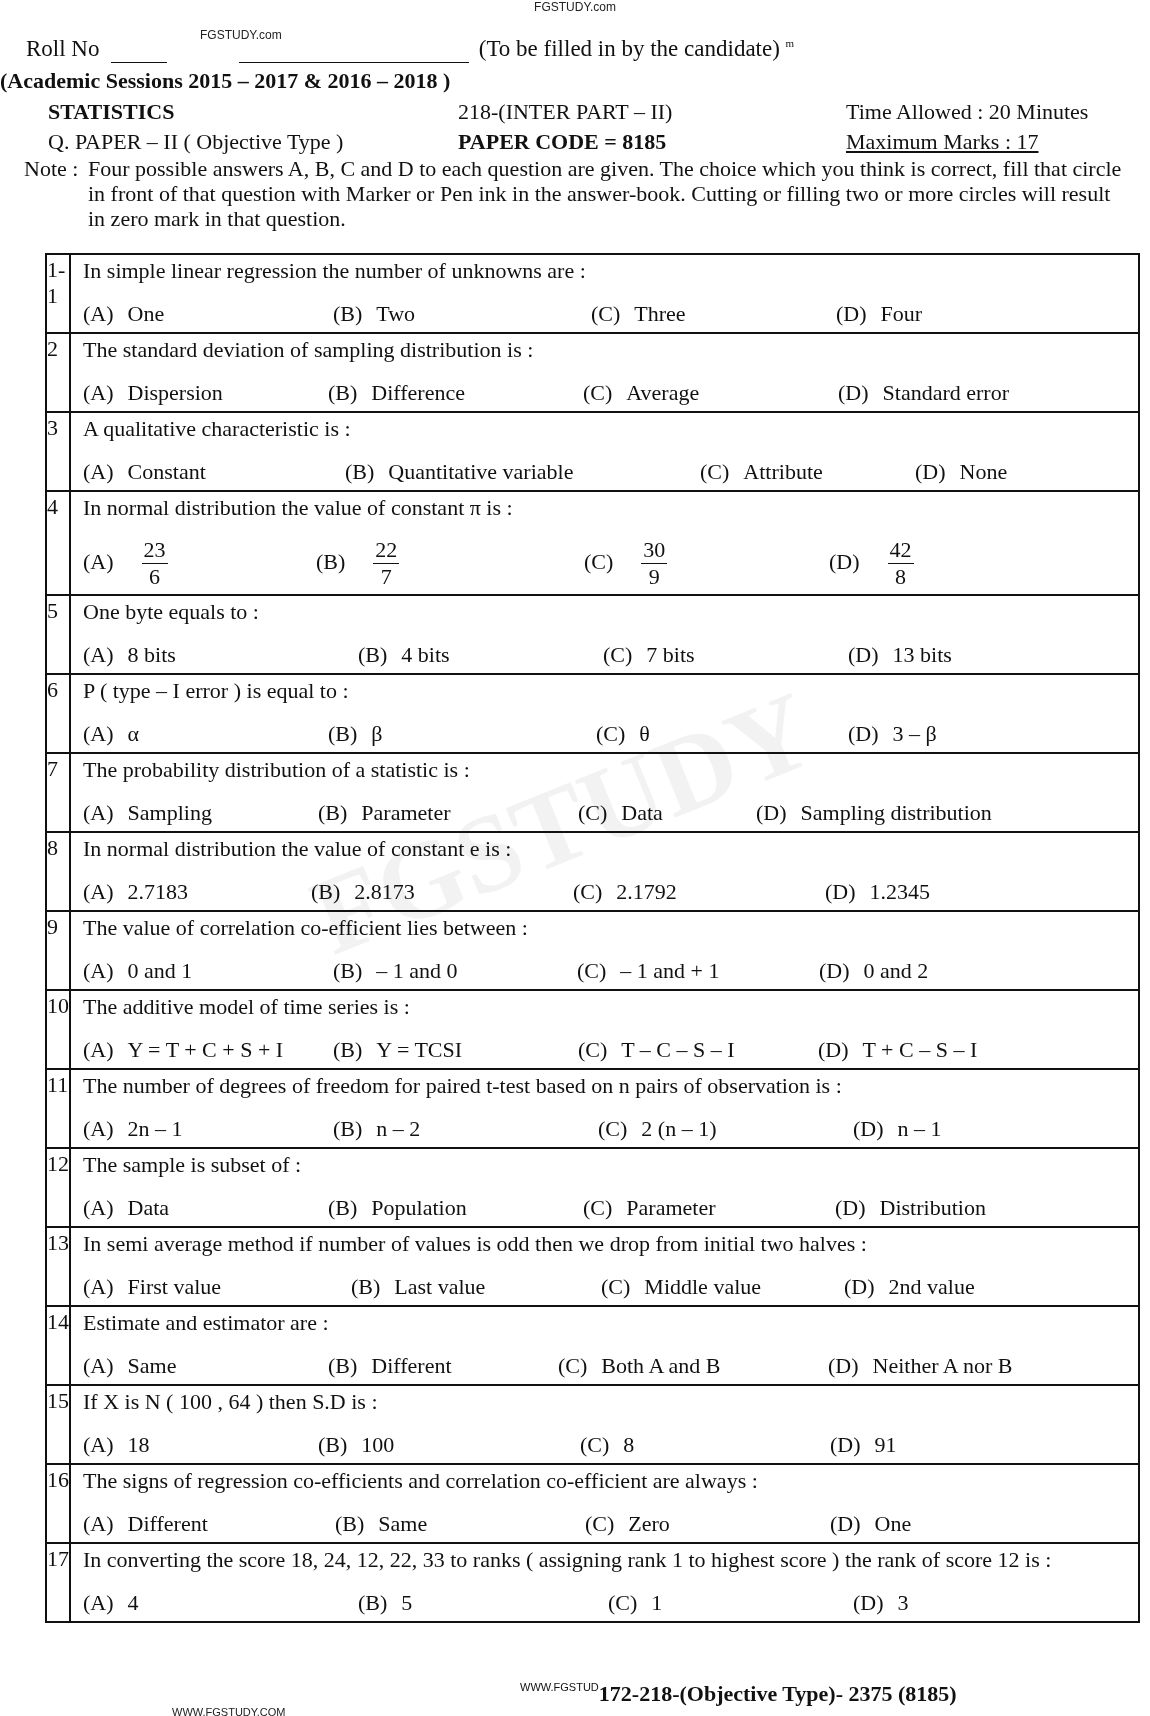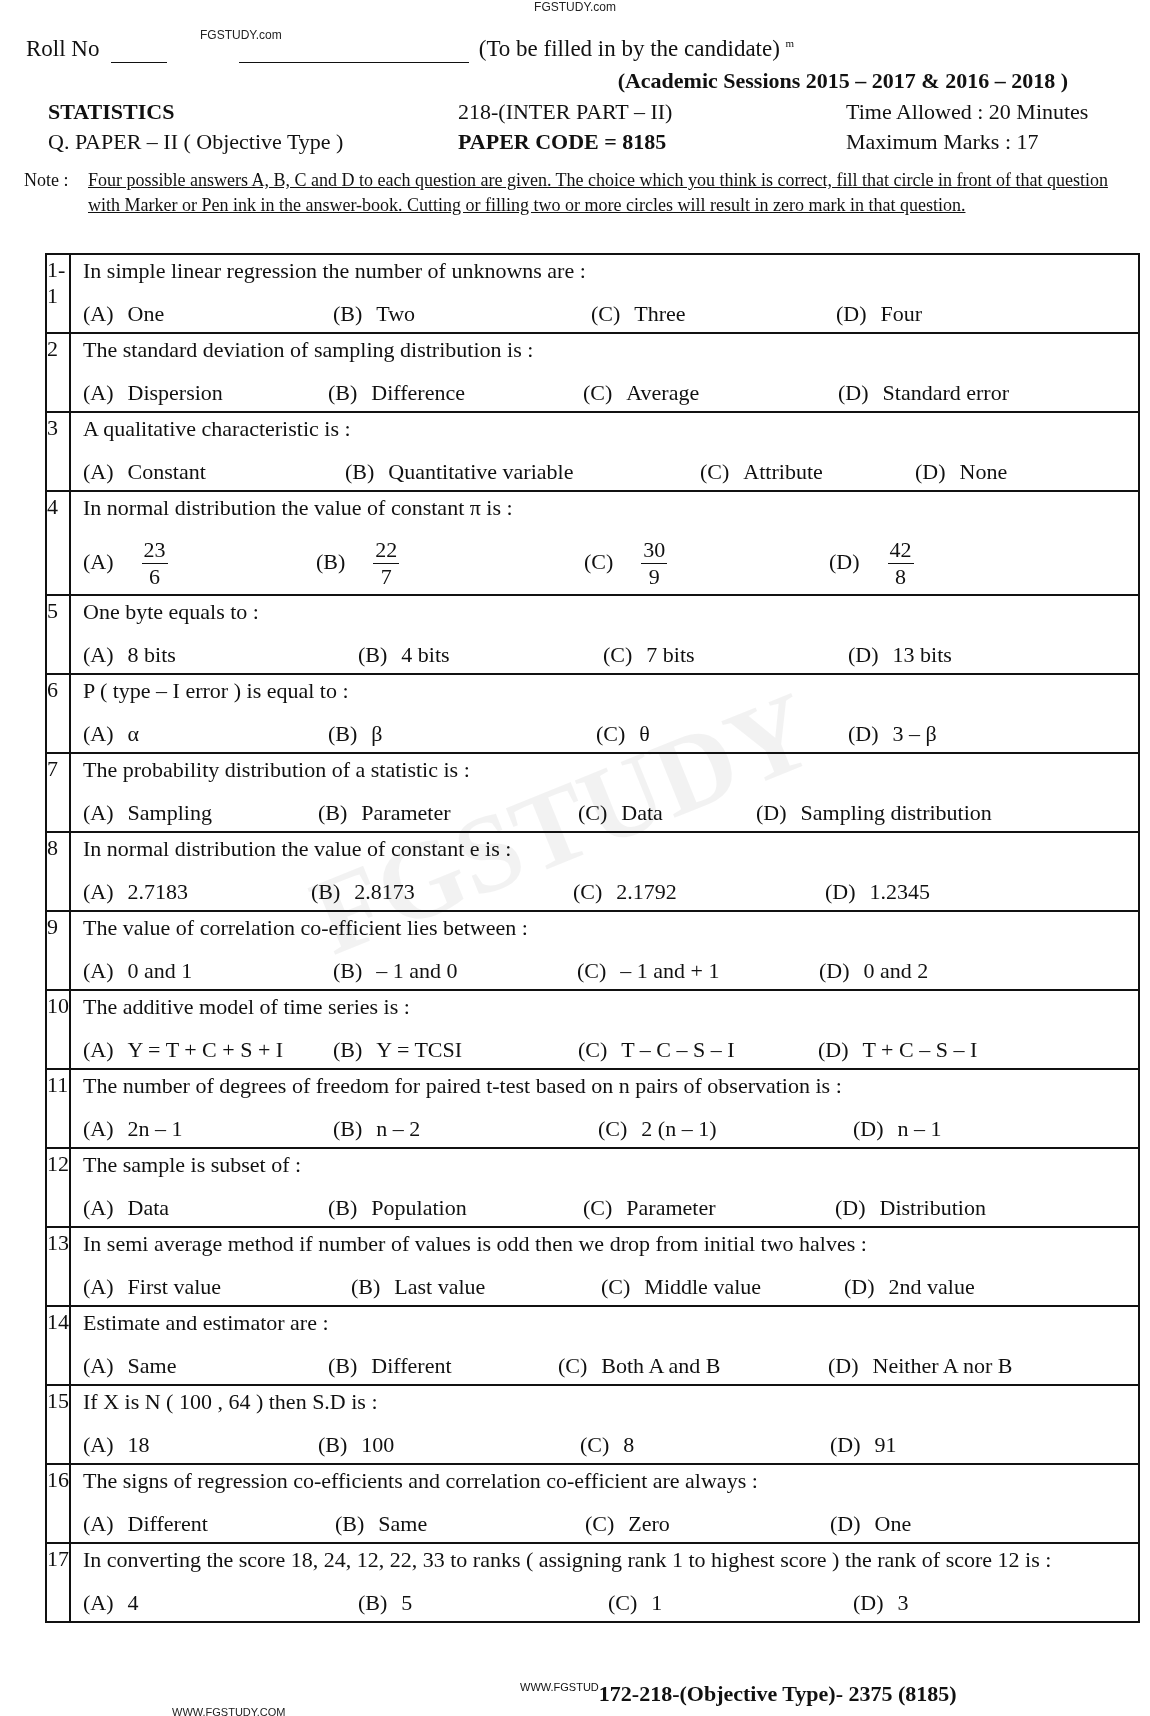--- a/index.html
+++ b/index.html
@@ -5,24 +5,24 @@
   html,body{margin:0;padding:0;background:#fff;}
   body{width:1150px;height:1716px;position:relative;overflow:hidden;
        font-family:"Liberation Serif","DejaVu Serif",serif;color:#111;}
   .wm-top{position:absolute;top:0;left:0;width:1150px;text-align:center;
           font-family:"Liberation Sans",sans-serif;font-size:12px;color:#222;}
   .wm-small{position:absolute;font-family:"Liberation Sans",sans-serif;font-size:12px;color:#222;}
   .roll{position:absolute;top:36px;left:26px;font-size:23px;white-space:nowrap;}
   .roll .blank1{display:inline-block;width:56px;border-bottom:1px solid #111;margin:0 6px;}
   .roll .blank2{display:inline-block;width:230px;border-bottom:1px solid #111;margin:0 4px 0 60px;}
   .roll sup{font-size:11px;}
-  .sessions{position:absolute;top:68px;left:0;width:1068px;text-align:right;font-size:22px;font-weight:bold;}
+  .sessions{position:absolute;top:68px;left:0;width:1068px;text-align:left;font-size:22px;font-weight:bold;}
   .hdr{position:absolute;font-size:22px;white-space:nowrap;margin-left:24px;}
   .bold{font-weight:bold;}
-  .note{position:absolute;top:168px;left:24px;width:1100px;font-size:18px;line-height:25px;text-decoration:underline;}
+  .note{position:absolute;top:156px;left:24px;width:1100px;font-size:22px;line-height:25px;}
   .note .lbl{position:absolute;left:0;top:0;}
   .note .txt{margin-left:64px;}
   table.q{position:absolute;top:253px;left:45px;width:1094px;border-collapse:collapse;font-size:22px;}
   table.q td{border:2px solid #111;vertical-align:top;padding:0;}
   td.num{width:80px;padding-top:2px !important;}
   td.body{padding:2px 0 0 12px !important;}
   .qtext{line-height:28px;}
   .opts{display:flex;margin-top:15px;margin-bottom:4px;line-height:28px;}
   .opt{white-space:nowrap;}
   .opt .lt{margin-right:14px;}
@@ -48,21 +48,21 @@
   <sup>m</sup>
 </div>
 
 <div class="sessions">(Academic Sessions 2015 – 2017 &amp; 2016 – 2018 )</div>
 
 <div class="hdr bold" style="top:99px;left:24px;">STATISTICS</div>
 <div class="hdr" style="top:99px;left:434px;">218-(INTER PART – II)</div>
 <div class="hdr" style="top:99px;left:822px;">Time Allowed : 20 Minutes</div>
 <div class="hdr" style="top:129px;left:24px;">Q. PAPER – II ( Objective Type )</div>
 <div class="hdr bold" style="top:129px;left:434px;">PAPER CODE = 8185</div>
-<div class="hdr" style="top:129px;left:822px;">Maximum Marks : 17</div>
+<div class="hdr" style="top:129px;left:822px;text-decoration:underline;">Maximum Marks : 17</div>
 
 <div class="note">
   <span class="lbl">Note :</span>
   <div class="txt">Four possible answers A, B, C and D to each question are given. The choice which you think is correct, fill that circle in front of that question with Marker or Pen ink in the answer-book. Cutting or filling two or more circles will result in zero mark in that question.</div>
 </div>
 
 <table class="q">
   <tbody id="qbody">
       <tr>
         <td class="num">1-1</td>

